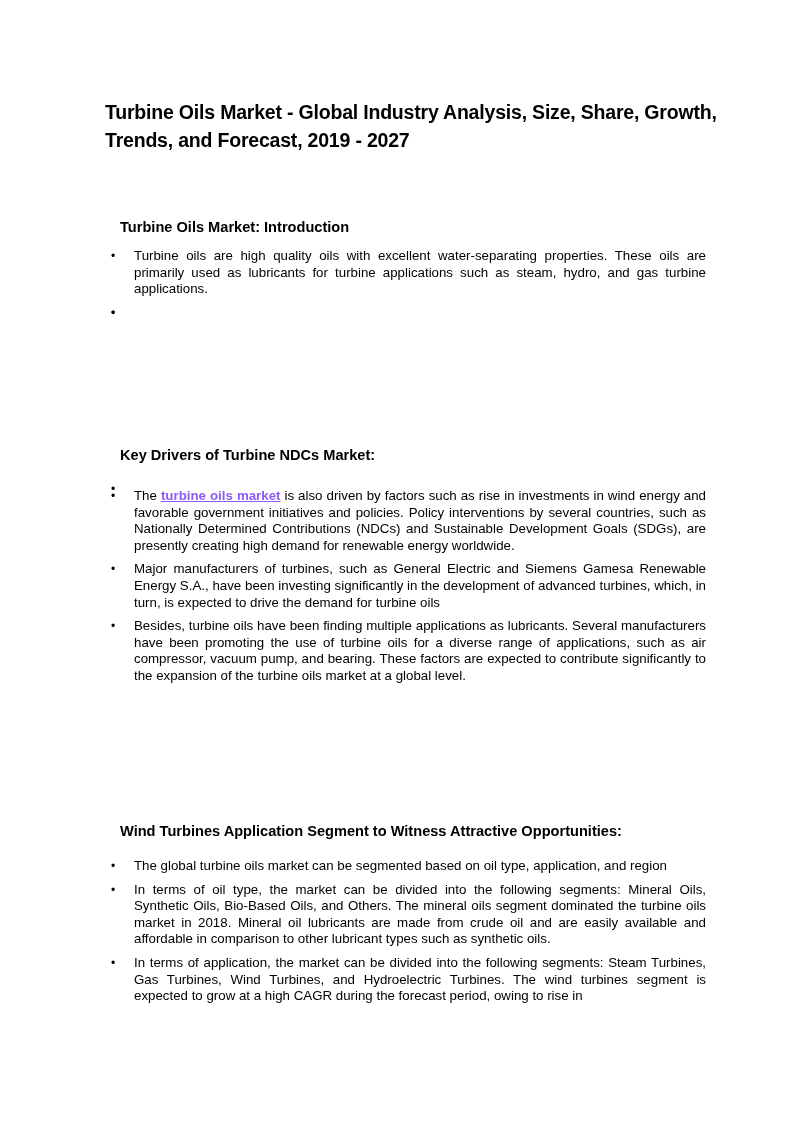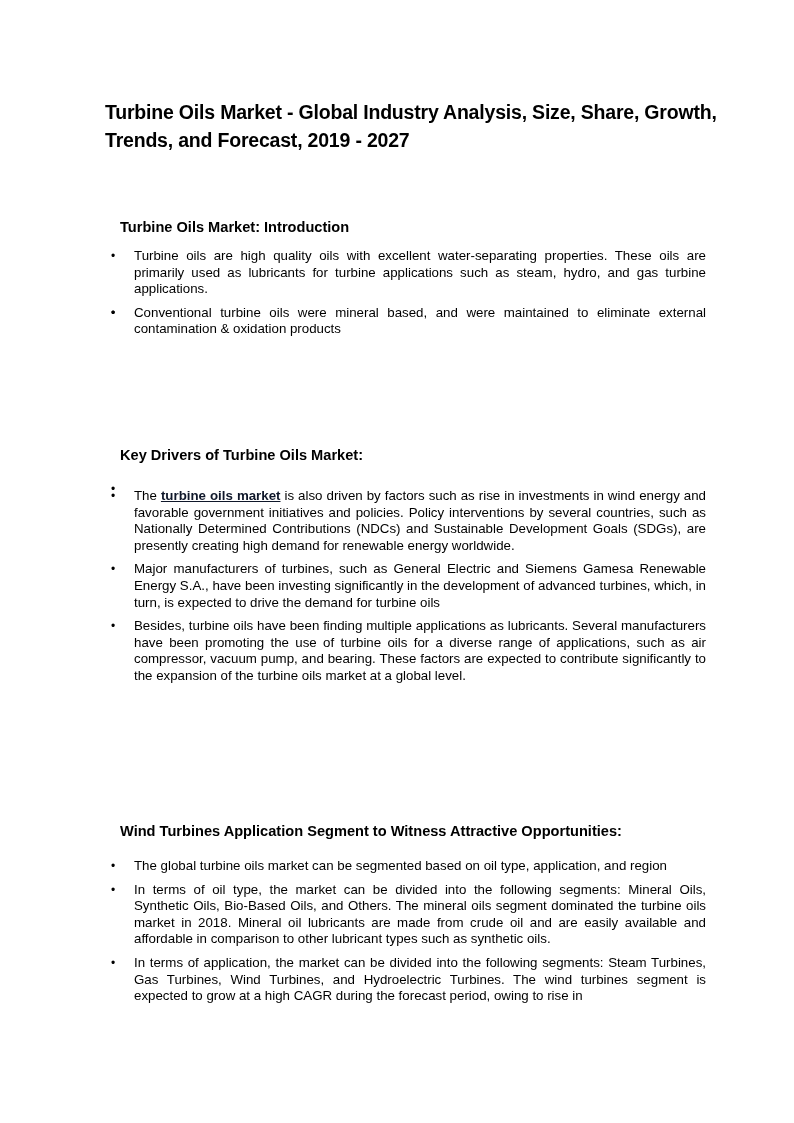--- a/index.html
+++ b/index.html
@@ -19,37 +19,37 @@
     position: absolute; left: 0; width: 794px; margin: 0; padding: 0; list-style: none;
   }
   ul.blist li {
     position: relative; margin: 0 0 7px 0; padding: 0 96px 0 126px;
     font-family: "Liberation Sans", sans-serif; font-size: 13.3px; line-height: 16.6px;
     text-align: justify;
   }
   ul.blist li .bullet {
     position: absolute; left: 103px; top: 0; font-size: 12px;
   }
-  a.link { color: #0f172a; font-weight: bold; }
+  a.link { color: #8b5cf6; font-weight: bold; }
 </style>
 </head>
 <body>
 
 <div class="page">
 
   <h1 class="title">Turbine Oils Market - Global Industry Analysis, Size, Share, Growth, Trends, and Forecast, 2019 - 2027</h1>
 
   <h2 class="h2" style="top:203px">Turbine Oils Market: Introduction</h2>
   <ul class="blist" style="top:248px">
     <li><span class="bullet">•</span><span>Turbine oils are high quality oils with excellent water-separating properties. These oils are primarily used as lubricants for turbine applications such as steam, hydro, and gas turbine applications.</span></li>
     <li><span class="bullet">•</span></li>
-    <li><span class="bullet">•</span><span>Conventional turbine oils were mineral based, and were maintained to eliminate external contamination &amp; oxidation products</span></li>
+    <li><span class="bullet">•</span></li>
   </ul>
 
-  <h2 class="h2" style="top:431px">Key Drivers of Turbine Oils Market:</h2>
+  <h2 class="h2" style="top:431px">Key Drivers of Turbine NDCs Market:</h2>
   <ul class="blist" style="top:481px">
     <li><span class="bullet">•</span></li>
     <li><span class="bullet">•</span><span>The </span><a class="link" href="#">turbine oils market</a><span> is also driven by factors such as rise in investments in wind energy and favorable government initiatives and policies. Policy interventions by several countries, such as Nationally Determined Contributions (NDCs) and Sustainable Development Goals (SDGs), are presently creating high demand for renewable energy worldwide.</span></li>
     <li><span class="bullet">•</span><span>Major manufacturers of turbines, such as General Electric and Siemens Gamesa Renewable Energy S.A., have been investing significantly in the development of advanced turbines, which, in turn, is expected to drive the demand for turbine oils</span></li>
     <li><span class="bullet">•</span><span>Besides, turbine oils have been finding multiple applications as lubricants. Several manufacturers have been promoting the use of turbine oils for a diverse range of applications, such as air compressor, vacuum pump, and bearing. These factors are expected to contribute significantly to the expansion of the turbine oils market at a global level.</span></li>
   </ul>
 
   <h2 class="h2" style="top:807px">Wind Turbines Application Segment to Witness Attractive Opportunities:</h2>
   <ul class="blist" style="top:858px">
     <li><span class="bullet">•</span><span>The global turbine oils market can be segmented based on oil type, application, and region</span></li>

